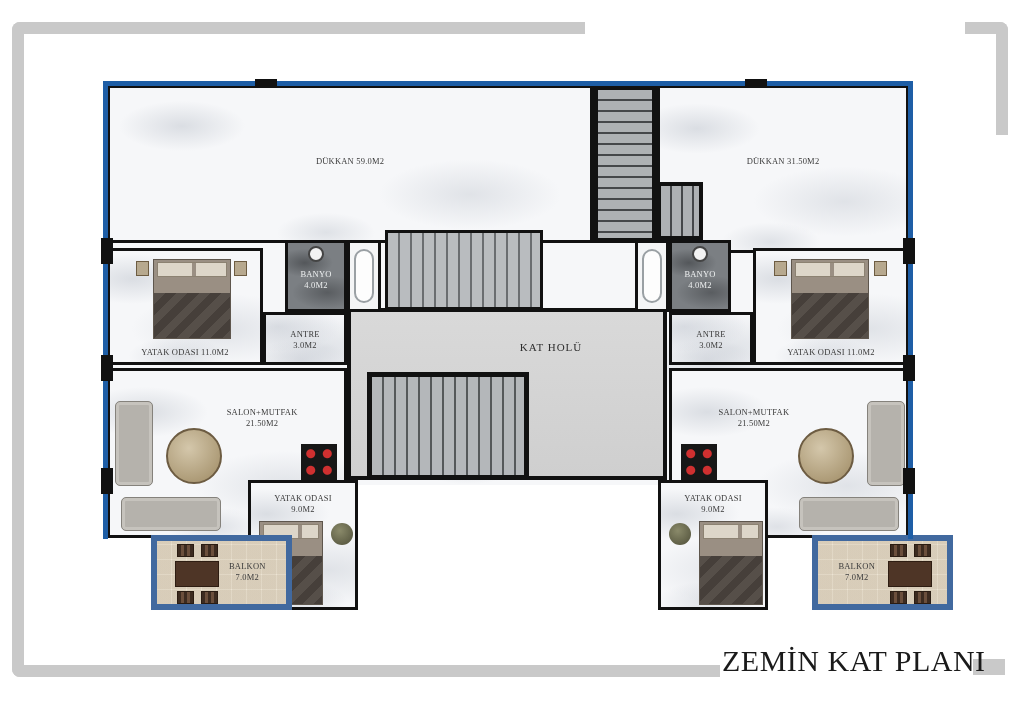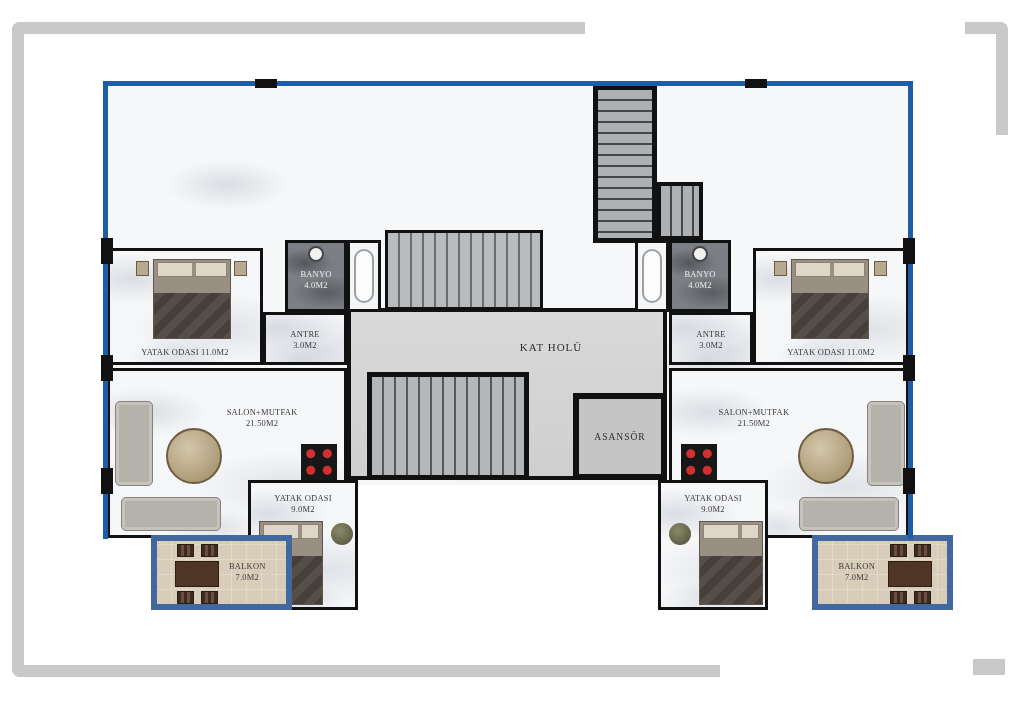--- a/index.html
+++ b/index.html
@@ -89,33 +89,36 @@
 
   <div class="fr fr-top"></div>
   <div class="fr fr-left"></div>
   <div class="fr fr-bottom"></div>
   <div class="fr fr-tr-h"></div>
   <div class="fr fr-tr-v"></div>
   <div class="fr fr-br"></div>
 
   <div class="marble" style="position:absolute;left:107px;top:85px;width:802px;height:400px;"></div>
 
+  <div class="room marble" style="left:107px;top:85px;width:486px;height:158px;">
+    <div class="rl" style="top:68px;">DÜKKAN 59.0M2</div>
+  </div>
+  <div class="room marble" style="left:657px;top:85px;width:252px;height:168px;">
+    <div class="rl" style="top:68px;">DÜKKAN 31.50M2</div>
+  </div>
 
   <div class="room stairs-v" style="left:593px;top:85px;width:64px;height:158px;"></div>
   <div class="room stairs-h" style="left:657px;top:182px;width:46px;height:58px;"></div>
 
   <div class="room stairs-mid" style="left:385px;top:230px;width:158px;height:80px;"></div>
 
   <div class="room hallfloor" style="left:347px;top:308px;width:320px;height:172px;border-width:4px;">
     <div class="rl rl-big" style="top:28px;">KAT HOLÜ</div>
   </div>
   <div class="room stairs-grand" style="left:367px;top:372px;width:162px;height:108px;"></div>
-  <div class="room asansor" style="left:573px;top:393px;width:94px;height:87px;">
-    <div class="rl rl-med" style="top:32px;">ASANSÖR</div>
-  </div>
 
   <div class="room marble-dark" style="left:285px;top:240px;width:62px;height:72px;">
     <div class="sink" style="left:20px;top:3px;"></div>
     <div class="rl rl-light" style="top:26px;">
       <div>BANYO</div>
       <div>4.0M2</div>
     </div>
   </div>
   <div class="tubarea" style="left:347px;top:240px;width:34px;height:72px;">
     <div class="tub"></div>
@@ -237,13 +240,14 @@
 
   <div class="tick" style="left:101px;top:238px;width:12px;height:26px;"></div>
   <div class="tick" style="left:101px;top:355px;width:12px;height:26px;"></div>
   <div class="tick" style="left:101px;top:468px;width:12px;height:26px;"></div>
   <div class="tick" style="left:903px;top:238px;width:12px;height:26px;"></div>
   <div class="tick" style="left:903px;top:355px;width:12px;height:26px;"></div>
   <div class="tick" style="left:903px;top:468px;width:12px;height:26px;"></div>
   <div class="tick" style="left:255px;top:79px;width:22px;height:9px;"></div>
   <div class="tick" style="left:745px;top:79px;width:22px;height:9px;"></div>
 
+  <div class="plan-title">ZEMİN KAT PLANI</div>
 </div>
 
 </body></html>

